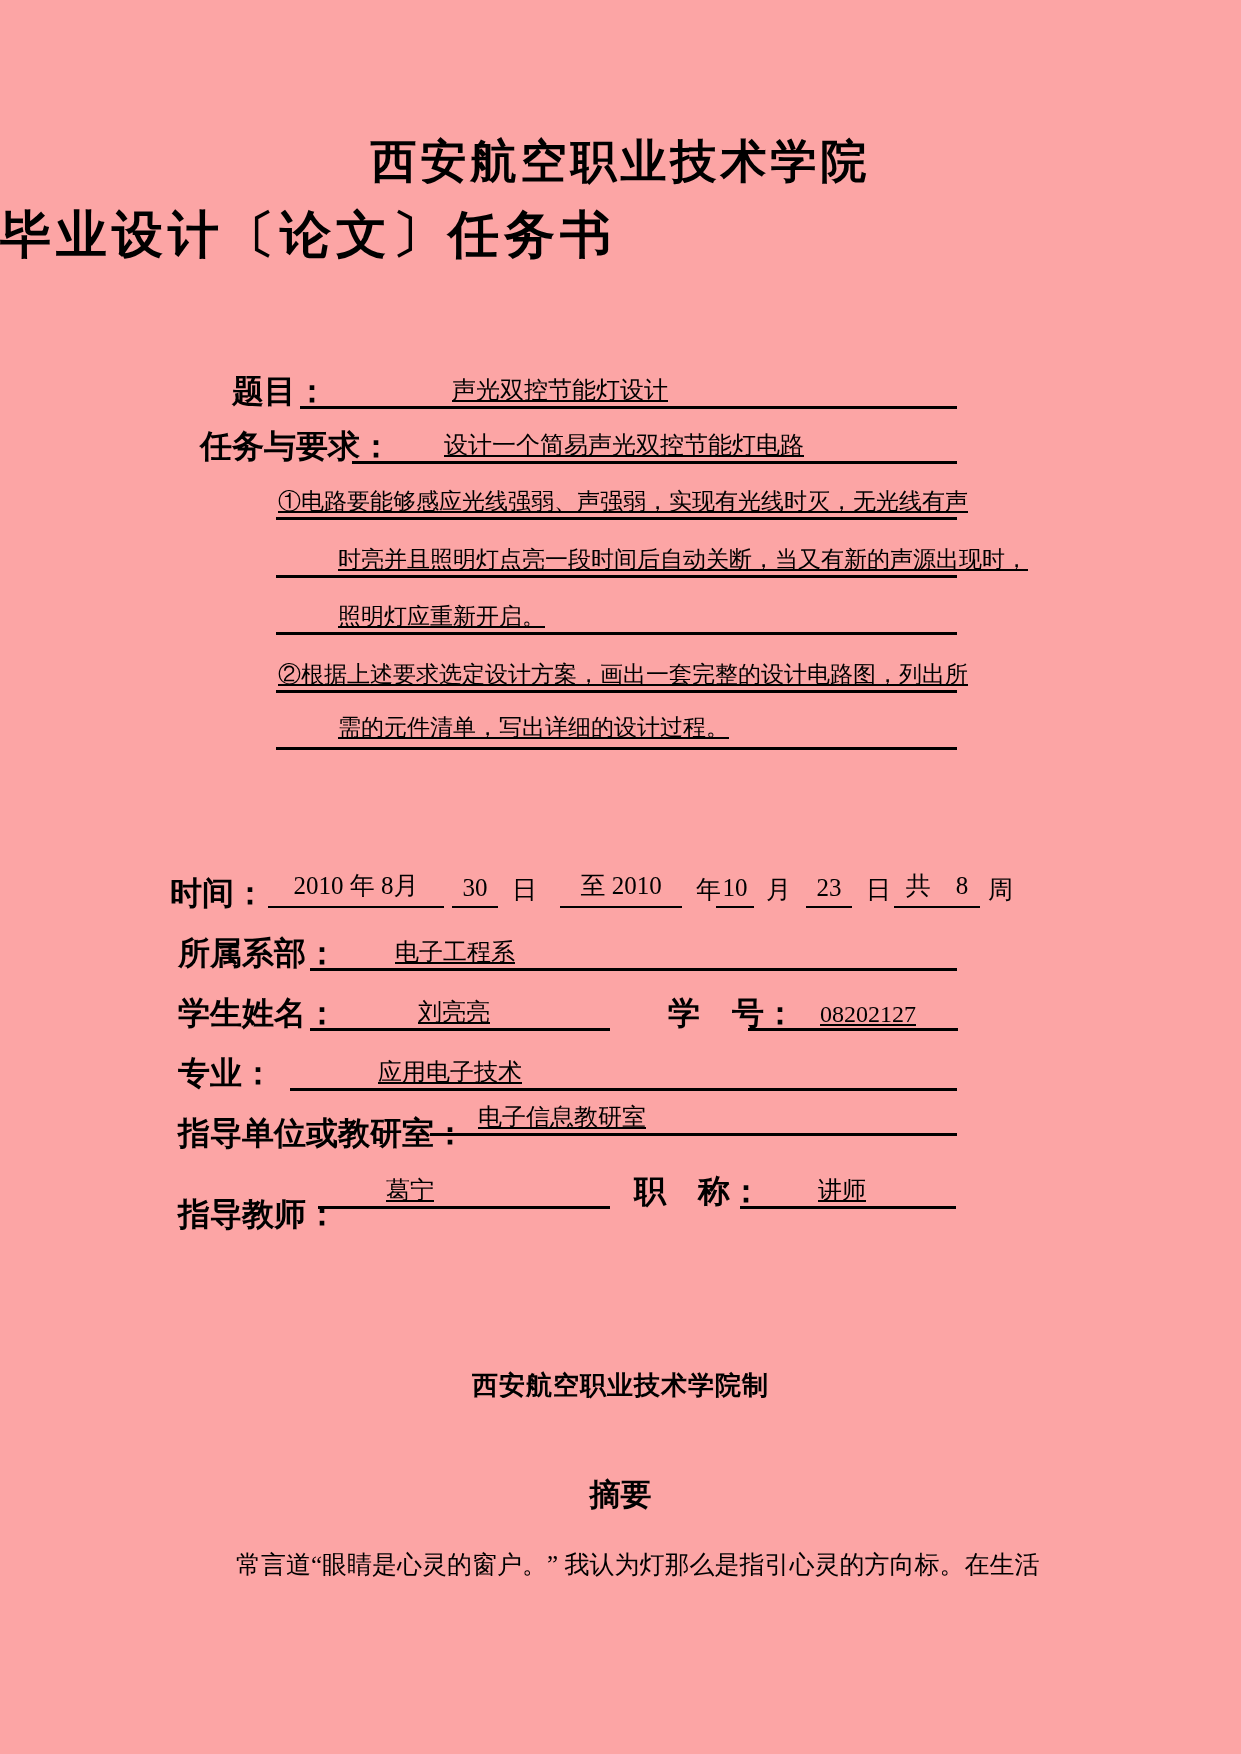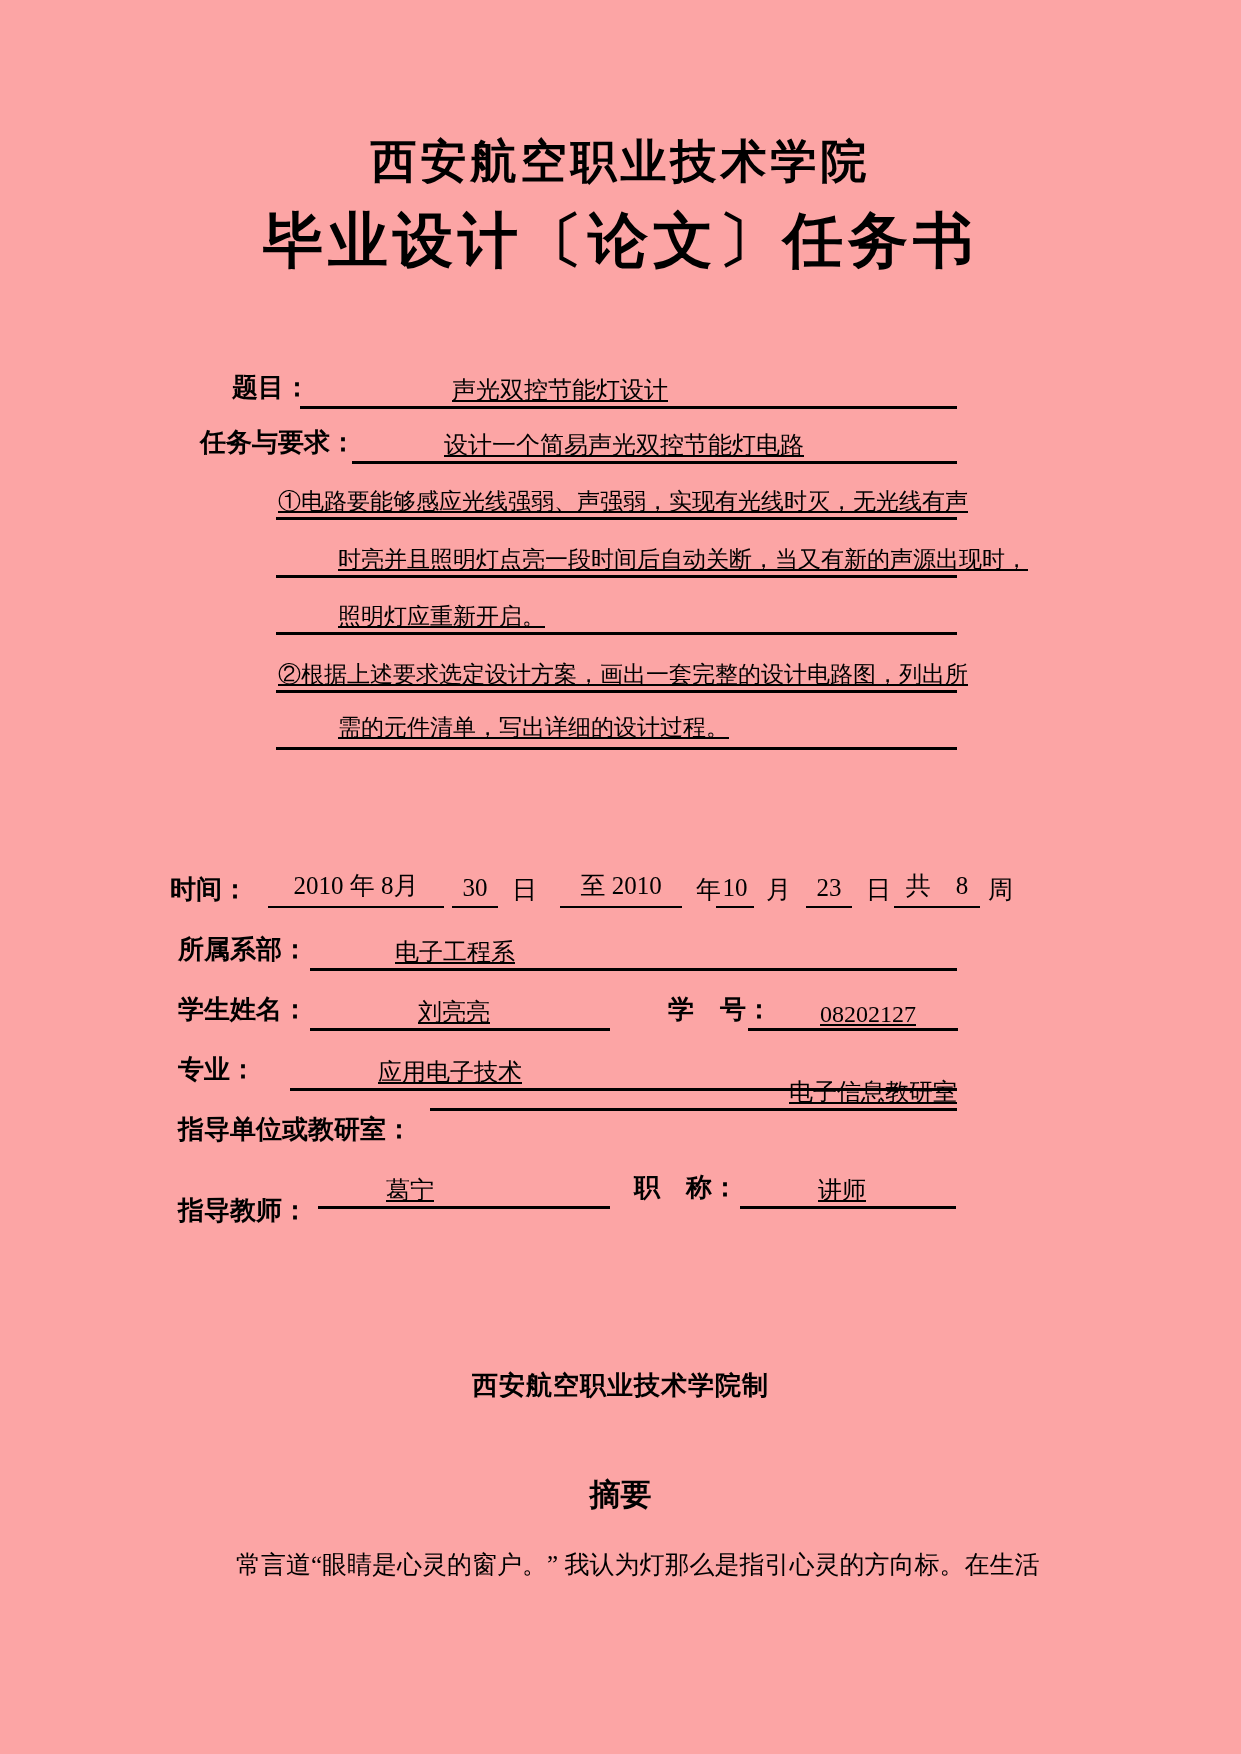--- a/index.html
+++ b/index.html
@@ -13,28 +13,28 @@
     overflow:hidden;
   }
   
   .school-title {
     position:absolute; top:131px; left:0; width:100%;
     text-align:center; font-size:46px; font-weight:bold;
     letter-spacing:4px; font-family:"Liberation Serif","DejaVu Serif",serif;
   }
   .doc-title {
     position:absolute; top:201px; left:0; width:100%;
-    text-align:center; font-size:60px; font-weight:bold;
+    text-align:left; font-size:51px; font-weight:bold;
     letter-spacing:5px;
   }
   
   .flabel {
     position:absolute;
     font-family:Liberation Serif, serif;
-    font-weight:bold; font-size:26px; white-space:nowrap;
+    font-weight:bold; font-size:32px; white-space:nowrap;
   }
   
   .ufield {
     position:absolute; height:40px;
     border-bottom:3px solid #000;
     display:flex; align-items:flex-end;
     font-size:24px; white-space:nowrap;
   }
   .ufield > span { display:block;text-decoration:underline; }
   
@@ -137,21 +137,21 @@
   <div class="ufield" style="top:988px; left:748px; width:210px;">
     <span style="padding-left:72px;">08202127</span>
   </div>
 
   <div class="flabel" style="top:1052px; left:178px;">专业：</div>
   <div class="ufield" style="top:1048px; left:290px; width:667px;">
     <span style="padding-left:88px;">应用电子技术</span>
   </div>
 
   <div class="flabel" style="top:1112px; left:178px;">指导单位或教研室：</div>
-  <div class="ufield" style="top:1068px; left:430px; width:527px;justify-content:flex-end;">
+  <div class="ufield" style="top:1093px; left:430px; width:527px;">
     <span style="padding-left:48px;">电子信息教研室</span>
   </div>
 
   <div class="flabel" style="top:1150px; left:178px;margin-top:43px;">指导教师：</div>
   <div class="ufield" style="top:1166px; left:318px; width:292px;">
     <span style="padding-left:68px;">葛宁</span>
   </div>
   <div class="flabel" style="top:1170px; left:634px;">职　称：</div>
   <div class="ufield" style="top:1166px; left:740px; width:216px;">
     <span style="padding-left:78px;">讲师</span>

